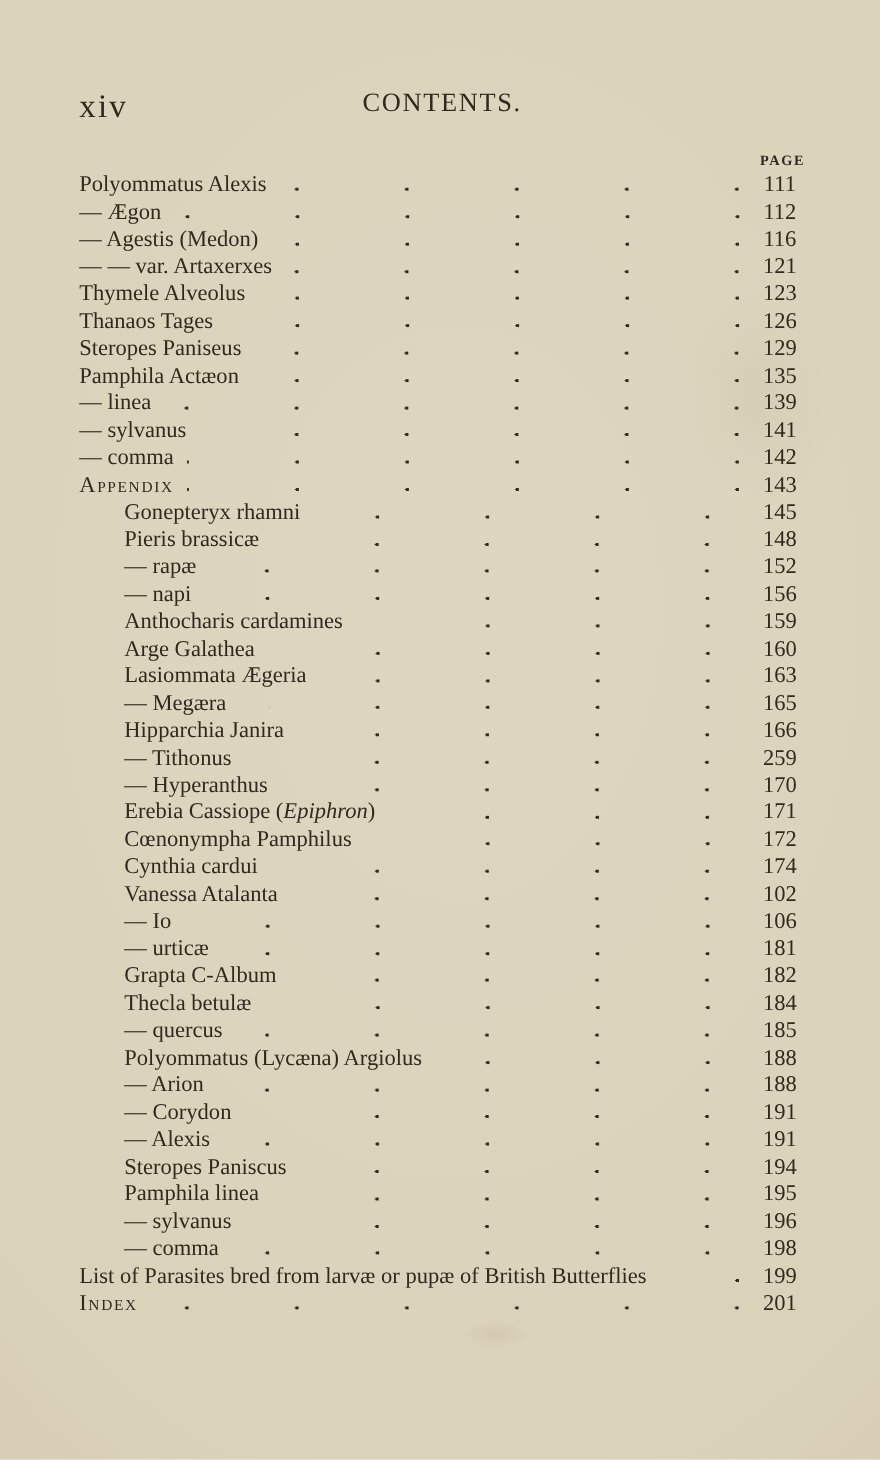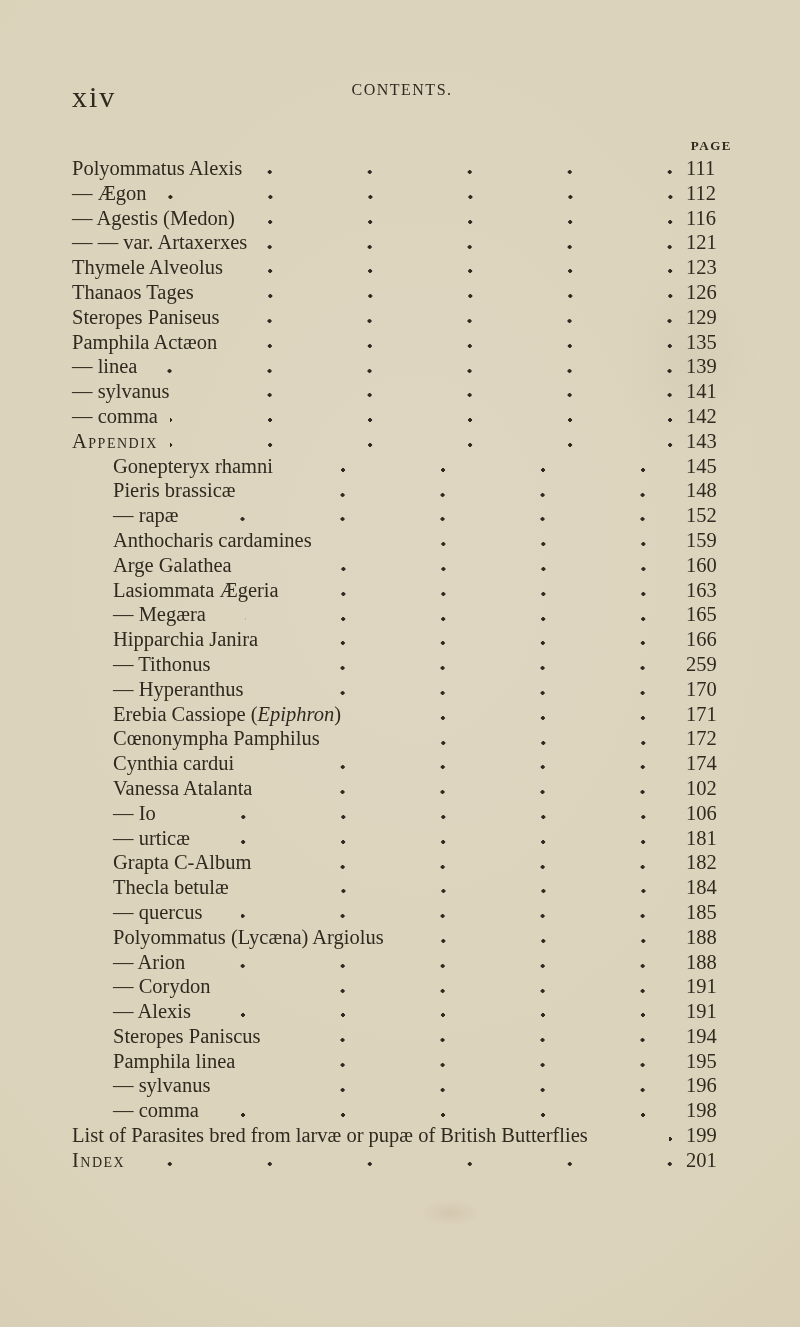--- a/index.html
+++ b/index.html
@@ -43,21 +43,21 @@
   .folio {
     position: absolute;
     left: 0; top: 0;
     font-size: 30px;
     letter-spacing: 2px;
   }
   .contents-heading {
     position: absolute;
     left: 0; right: 0; top: 1px;
     text-align: center;
-    font-size: 16px;
+    font-size: 24px;
     letter-spacing: 1.5px;
   }
   .page-col-label {
     position: absolute;
     right: 68px; top: 138px;
     font-size: 13px;
     letter-spacing: 1.5px;
     font-weight: bold;
   }
   .toc {
@@ -88,21 +88,21 @@
     height: 8px;
     margin: 0 8px 4.5px 12px;
     background-image: radial-gradient(circle 1.7px at 92px 50%, var(--ink) 97%, rgba(0,0,0,0) 100%);
     background-size: 100px 8px;
     background-repeat: repeat-x;
     background-position: right center;
   }
   .toc-page {
     flex-shrink: 0;
     width: 46px;
-    text-align: left;
+    text-align: center;
     font-family: Liberation Serif, serif;
   }
 </style>
 </head>
 <body>
 
 <div class="page">
   <div class="stain stain-1"></div>
   <div class="stain stain-2"></div>
 
@@ -183,20 +183,25 @@
         <span class="toc-title">Pieris brassicæ</span>
         <span class="leader"></span>
         <span class="toc-page">148</span>
       </div>
       <div class="toc-row indent1">
         <span class="toc-title">— rapæ</span>
         <span class="leader"></span>
         <span class="toc-page">152</span>
       </div>
       <div class="toc-row indent1">
+        <span class="toc-title">— napi</span>
+        <span class="leader"></span>
+        <span class="toc-page">156</span>
+      </div>
+      <div class="toc-row indent1">
         <span class="toc-title">Anthocharis cardamines</span>
         <span class="leader"></span>
         <span class="toc-page">159</span>
       </div>
       <div class="toc-row indent1">
         <span class="toc-title">Arge Galathea</span>
         <span class="leader"></span>
         <span class="toc-page">160</span>
       </div>
       <div class="toc-row indent1">

